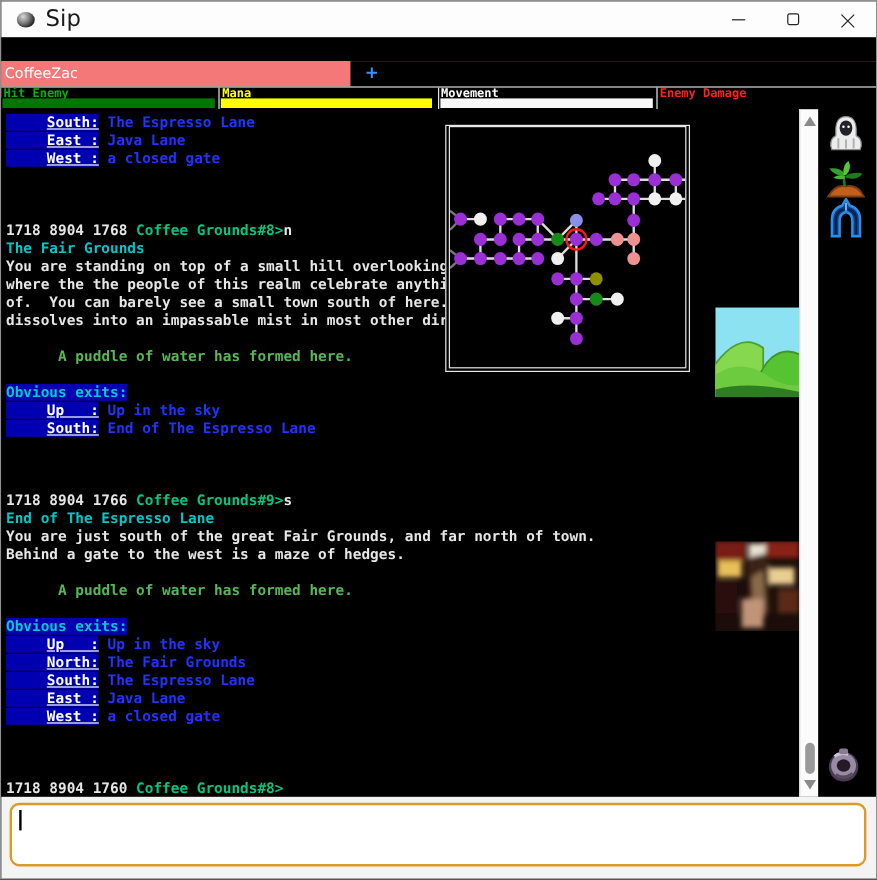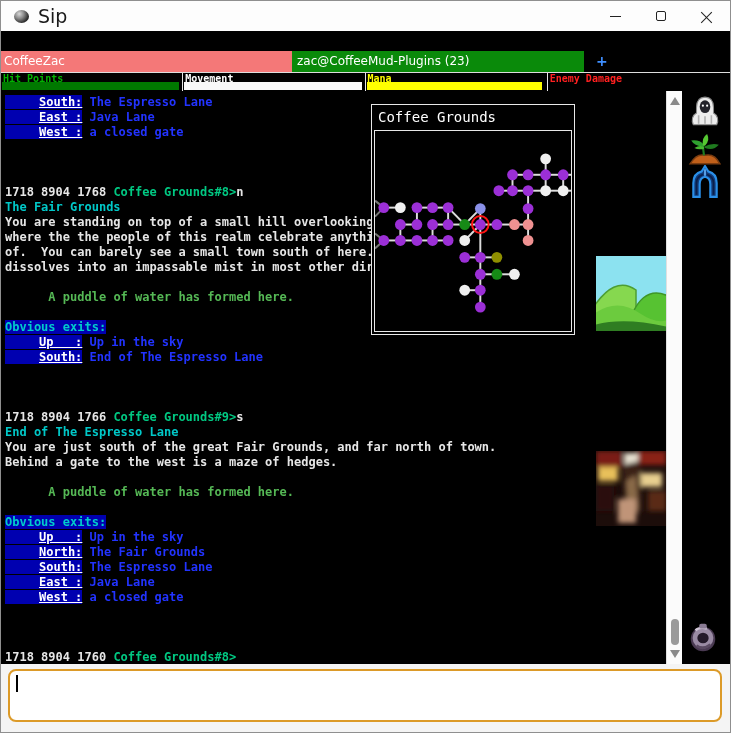--- a/index.html
+++ b/index.html
@@ -117,43 +117,42 @@
 </div>
 
 <div class="menubar">
   <div class="menu-item">Window</div>
   <div class="menu-item">Global Options</div>
   <div class="menu-item">Help</div>
 </div>
 
 <div class="tabs">
   <div class="tab tab1" id="tab1" style="background: rgb(244, 120, 120); color: rgb(255, 255, 255);">CoffeeZac</div>
-  <div class="tab tab2" id="tab2" style="background: rgb(10, 138, 10); color: rgb(255, 255, 255);">zac@CoffeeMud-Plugins (23)</div>
   <div class="newtab-zone">
     <div class="newtab" id="newtab" style="color: rgb(63, 143, 255);">+</div>
   </div>
 </div>
 
 <div class="statusbar" id="statusbar">
   <div class="status-section">
-    <div class="status-label" style="color: rgb(0, 180, 0);">Hit Points</div>
+    <div class="status-label" style="color: rgb(0, 180, 0);">Hit Enemy</div>
     <div class="status-bar-track">
         <div class="status-bar-fill" style="width: 100%; background: rgb(0, 120, 0);"></div>
+      </div>
+  </div>
+  <div class="status-section">
+    <div class="status-label" style="color: rgb(255, 255, 0);">Mana</div>
+    <div class="status-bar-track">
+        <div class="status-bar-fill" style="width: 99%; background: rgb(255, 255, 0);"></div>
       </div>
   </div>
   <div class="status-section">
     <div class="status-label" style="color: rgb(255, 255, 255);">Movement</div>
     <div class="status-bar-track">
         <div class="status-bar-fill" style="width: 100%; background: rgb(248, 248, 248);"></div>
-      </div>
-  </div>
-  <div class="status-section">
-    <div class="status-label" style="color: rgb(255, 255, 0);">Mana</div>
-    <div class="status-bar-track">
-        <div class="status-bar-fill" style="width: 99%; background: rgb(255, 255, 0);"></div>
       </div>
   </div>
   <div class="status-section">
     <div class="status-label" style="color: rgb(255, 32, 32);">Enemy Damage</div>
     <div class="status-bar-track">
         <div class="status-bar-fill" style="width: 0%; background: rgb(170, 0, 0);"></div>
       </div>
   </div>
 </div>
 
@@ -185,21 +184,20 @@
     </g>
     <defs>
         <filter id="blur1" x="-20%" y="-20%" width="140%" height="140%">
           <feGaussianBlur stdDeviation="2.4"></feGaussianBlur>
         </filter>
       </defs>
   </svg>
 </div>
 
 <div class="map-window">
-  <div class="map-title">Coffee Grounds</div>
   <div class="map-box">
     <svg id="mapsvg" viewBox="0 0 201 201" preserveAspectRatio="none">
         <line x1="0" y1="70" x2="9" y2="77" stroke="#777777" stroke-width="2"></line>
         <line x1="0" y1="86" x2="9" y2="77" stroke="#777777" stroke-width="2"></line>
         <line x1="0" y1="103" x2="9" y2="110" stroke="#777777" stroke-width="2"></line>
         <line x1="0" y1="118" x2="9" y2="110" stroke="#777777" stroke-width="2"></line>
         <line x1="9" y1="77" x2="26" y2="77" stroke="#dcdcdc" stroke-width="2"></line>
         <line x1="43" y1="77" x2="59" y2="77" stroke="#dcdcdc" stroke-width="2"></line>
         <line x1="59" y1="77" x2="75" y2="77" stroke="#dcdcdc" stroke-width="2"></line>
         <line x1="26" y1="94" x2="43" y2="94" stroke="#dcdcdc" stroke-width="2"></line>

